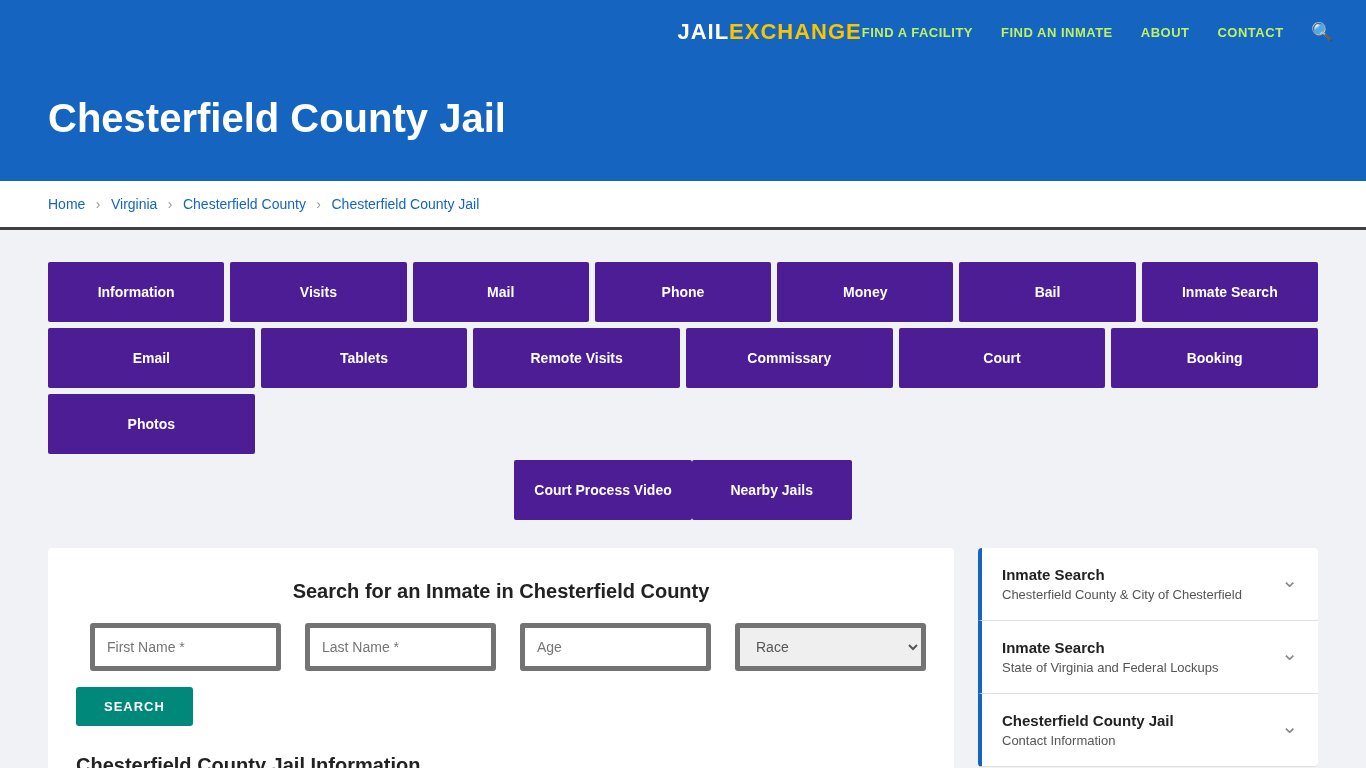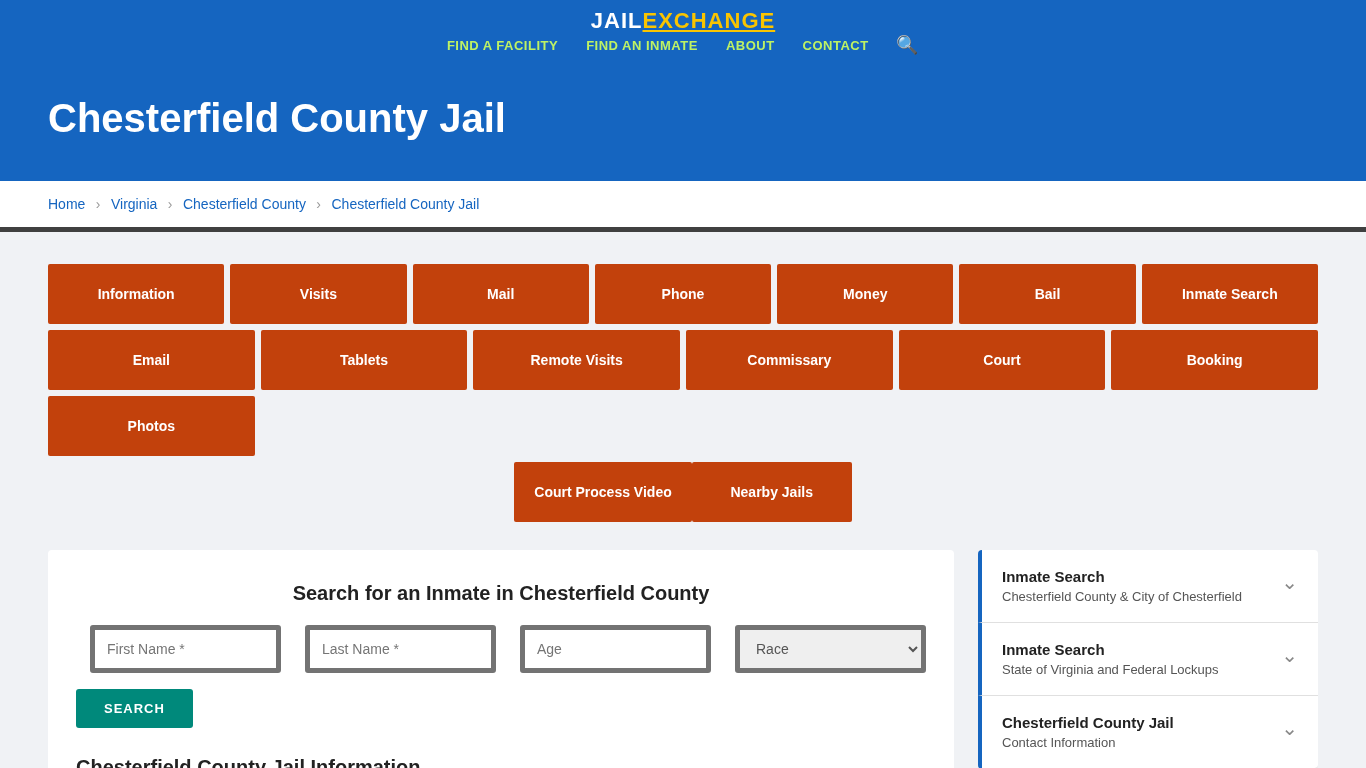--- a/index.html
+++ b/index.html
@@ -3,34 +3,33 @@
   <meta charset="utf-8">
   <style>
     * { box-sizing: border-box; margin: 0; padding: 0; }
     body { font-family: Arial, sans-serif; background: #f0f2f5; color: #333; }
 
     
     .navbar {
       background: #1565c0;
       display: flex;
       align-items: center;
-      justify-content: center;
-      padding: 15px 32px;
+      justify-content: flex-end;
+      padding: 0 32px;
       height: 64px;
-      flex-direction: column;
     }
     .navbar-brand {
       display: flex;
       align-items: center;
       font-size: 22px;
       font-weight: 900;
       color: #fff;
       letter-spacing: 1px;
     }
-    .navbar-brand .highlight { color: #f9c400; text-decoration: underline; }
+    .navbar-brand .highlight { color: #f9c400; }
     .navbar-links {
       display: flex;
       align-items: center;
       gap: 28px;
     }
     .navbar-links a {
       color: #bef264;
       text-decoration: none;
       font-size: 13px;
       font-weight: 700;
@@ -51,21 +50,21 @@
     .hero h1 {
       color: #fff;
       font-size: 40px;
       font-weight: 800;
     }
 
     
     .breadcrumb-bar {
       background: #fff;
       padding: 14px 48px;
-      border-bottom: 5px solid #404040;
+      border-bottom: 3px solid #404040;
     }
     .breadcrumb-bar a {
       color: #1565c0;
       text-decoration: none;
       font-size: 14px;
     }
     .breadcrumb-bar span {
       color: #999;
       font-size: 14px;
       margin: 0 6px;
@@ -91,21 +90,21 @@
       gap: 6px;
       margin-bottom: 6px;
     }
     .btn-grid-row3 {
       display: flex;
       justify-content: center;
       gap: 0;
       margin-bottom: 28px;
     }
     .jail-btn {
-      background: #c2410c;
+      background: #4c1d95;
       color: #fff;
       border: none;
       padding: 22px 8px;
       font-size: 14px;
       font-weight: 600;
       cursor: pointer;
       border-radius: 2px;
       transition: background 0.2s;
     }
     .btn-grid-row3 .jail-btn {

